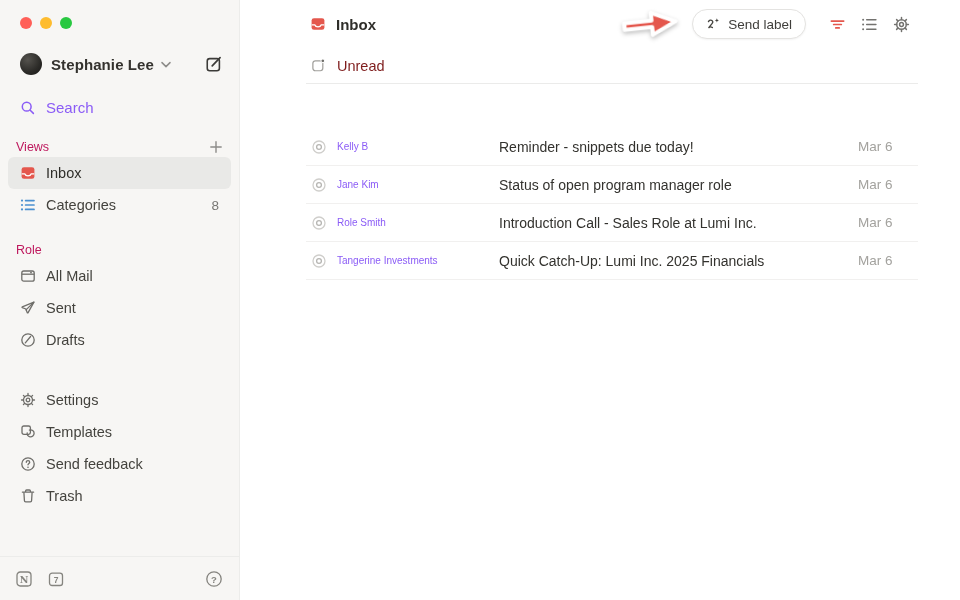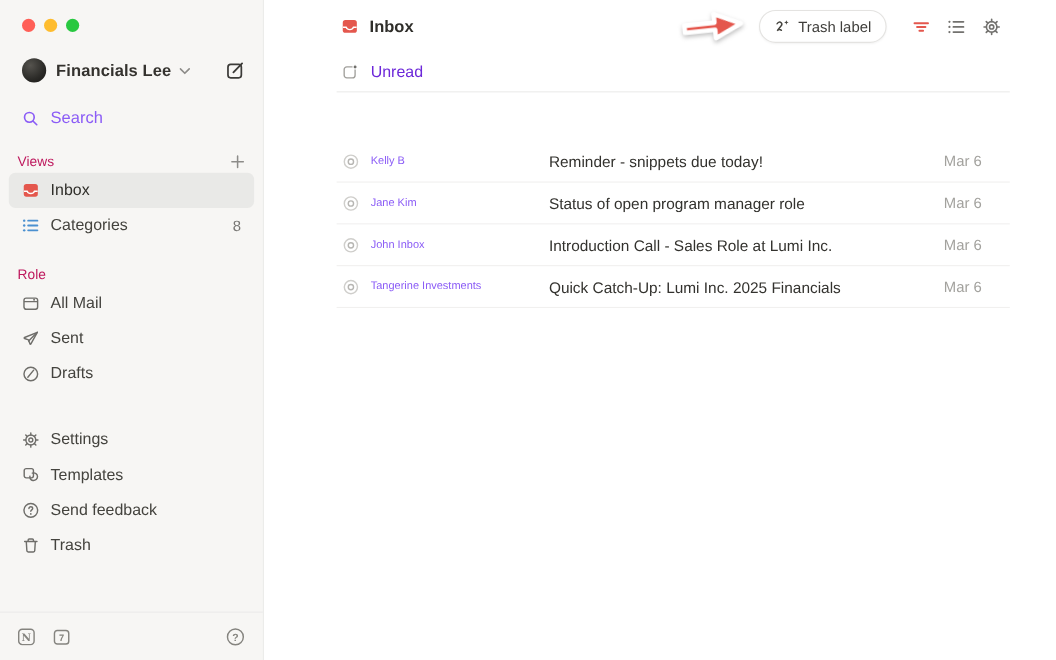--- a/index.html
+++ b/index.html
@@ -39,21 +39,21 @@
   .main { flex:1; background:#fff; position:relative; }
   .main-header { position:relative; height:48px; display:flex; align-items:center; padding-left:70px; }
   .main-title { display:flex; align-items:center; gap:10px; font-size:15px; font-weight:700; color:#2f2e2a; }
   .header-controls { position:absolute; right:50px; top:0; height:48px; display:flex; align-items:center; gap:15px; }
   .annot-arrow { filter:drop-shadow(0 2px 2px rgba(0,0,0,.25)); transform:rotate(-6deg); margin-right:-6px; }
   .auto-label-btn { display:flex; align-items:center; gap:7px; height:30px; padding:0 13px; border:1px solid #e4e3e1; border-radius:16px; background:#fff; box-shadow:0 1px 2px rgba(0,0,0,.05); font-size:13.5px; font-weight:500; color:#3f3e3b; margin-right:8px; cursor:pointer; font-family:inherit; }
   .hicon { display:flex; cursor:pointer; color:#73726f; }
 
   .list { margin:0 42px 0 66px; }
   .section-row { display:flex; align-items:center; gap:11px; padding-left:5px; font-size:14.5px; }
-  .row-unread { height:36px; border-bottom:1px solid #ebebea; color:#6d28d9; }
+  .row-unread { height:36px; border-bottom:1px solid #ebebea; color:#7f1d1d; }
   .row-read   { height:32px; border-bottom:1px solid #ebebea; color:#34332f; }
   .list-gap { height:44px; }
 
   .email-row { display:grid; grid-template-columns:16px 152px 1fr 60px; column-gap:10px; align-items:center; height:38px; padding-left:5px; border-bottom:1px solid #f1f0ef; cursor:pointer; }
   .email-row .ricon { display:flex; }
   .email-sender { font-size:10px; color:#8b5cf6; white-space:nowrap; overflow:hidden; }
   .email-subject { font-size:14px; color:#33322e; white-space:nowrap; overflow:hidden; }
   .email-date { font-size:13.5px; color:#a3a29e; }
 
   svg { display:block; }
@@ -65,21 +65,21 @@
 
   <aside class="sidebar">
     <div class="traffic">
       <span class="tl-close"></span>
       <span class="tl-min"></span>
       <span class="tl-zoom"></span>
     </div>
 
     <div class="account">
       <span class="avatar"></span>
-      <span class="account-name">Financials Lee</span>
+      <span class="account-name">Stephanie Lee</span>
       <span class="chev">
         <svg width="10" height="9" viewBox="0 0 10 9">
             <path d="M1 2.6l4 4 4-4" fill="none" stroke="currentColor" stroke-width="1.5" stroke-linecap="round" stroke-linejoin="round"></path>
           </svg>
       </span>
       <span class="compose-btn">
         <svg width="18" height="18" viewBox="0 0 16 16">
             <rect x="2" y="3.2" width="10.8" height="10.8" rx="2.2" fill="none" stroke="currentColor" stroke-width="1.4"></rect>
             <path d="M6.4 9.6L13.4 2.4" stroke="currentColor" stroke-width="1.5" stroke-linecap="round" fill="none"></path>
           </svg>
@@ -241,21 +241,21 @@
 
       <div class="header-controls">
         <svg class="annot-arrow" width="66" height="38" viewBox="0 0 72 40">
           <path d="M8 16.5h30v-8.5l26 12-26 12v-8.5H8z" fill="#e4574d" stroke="#ffffff" stroke-width="4.5" stroke-linejoin="round"></path>
         </svg>
         <button class="auto-label-btn">
           <svg width="15" height="15" viewBox="0 0 16 16">
               <path d="M2.6 4.9c1-1.7 2.8-2.1 4-1 .9.9.8 2.1-.2 3.2l-3.7 4.6c1.2-1.2 3-1.4 4.1-.4" fill="none" stroke="#45443f" stroke-width="1.4" stroke-linecap="round"></path>
               <path d="M11.6 1.4l.6 1.6 1.6.6-1.6.6-.6 1.6-.6-1.6-1.6-.6 1.6-.6z" fill="#45443f"></path>
             </svg>
-          <span>Trash label</span>
+          <span>Send label</span>
         </button>
         <span class="hicon">
           <svg width="17" height="17" viewBox="0 0 16 16">
               <path d="M2.2 4.8h11.6M4.4 8h7.2M6.4 11.2h3.2" stroke="#e4574d" stroke-width="1.6" stroke-linecap="round"></path>
             </svg>
         </span>
         <span class="hicon">
           <svg width="17" height="17" viewBox="0 0 16 16">
               <path d="M5.4 3.6H14M5.4 8H14M5.4 12.4H14" stroke="currentColor" stroke-width="1.5" stroke-linecap="round"></path>
               <circle cx="2" cy="3.6" r=".95" fill="currentColor"></circle>
@@ -310,21 +310,21 @@
         <span class="email-date">Mar 6</span>
       </div>
 
       <div class="email-row">
         <span class="ricon">
           <svg width="16" height="16" viewBox="0 0 16 16">
               <circle cx="8" cy="8" r="6" fill="none" stroke="#cfcecb" stroke-width="1.3"></circle>
               <circle cx="8" cy="8" r="2.4" fill="none" stroke="#b7b6b3" stroke-width="1.3"></circle>
             </svg>
         </span>
-        <span class="email-sender">John Inbox</span>
+        <span class="email-sender">Role Smith</span>
         <span class="email-subject">Introduction Call - Sales Role at Lumi Inc.</span>
         <span class="email-date">Mar 6</span>
       </div>
 
       <div class="email-row">
         <span class="ricon">
           <svg width="16" height="16" viewBox="0 0 16 16">
               <circle cx="8" cy="8" r="6" fill="none" stroke="#cfcecb" stroke-width="1.3"></circle>
               <circle cx="8" cy="8" r="2.4" fill="none" stroke="#b7b6b3" stroke-width="1.3"></circle>
             </svg>

